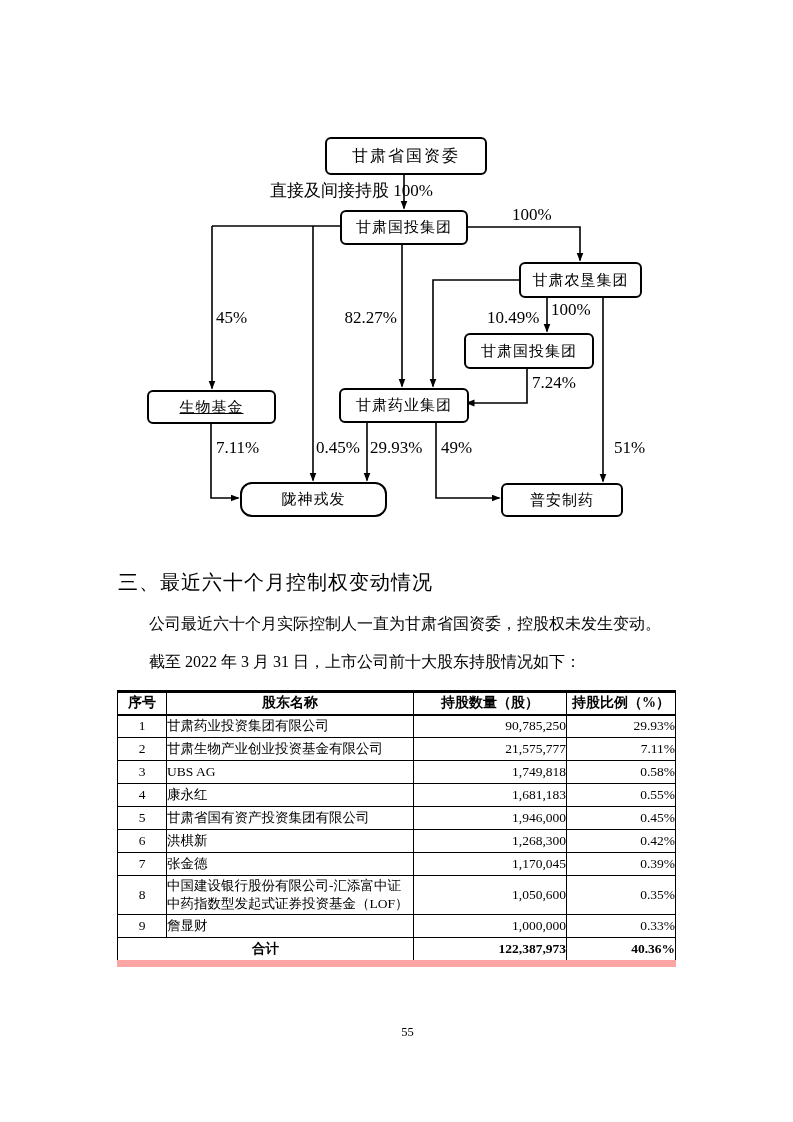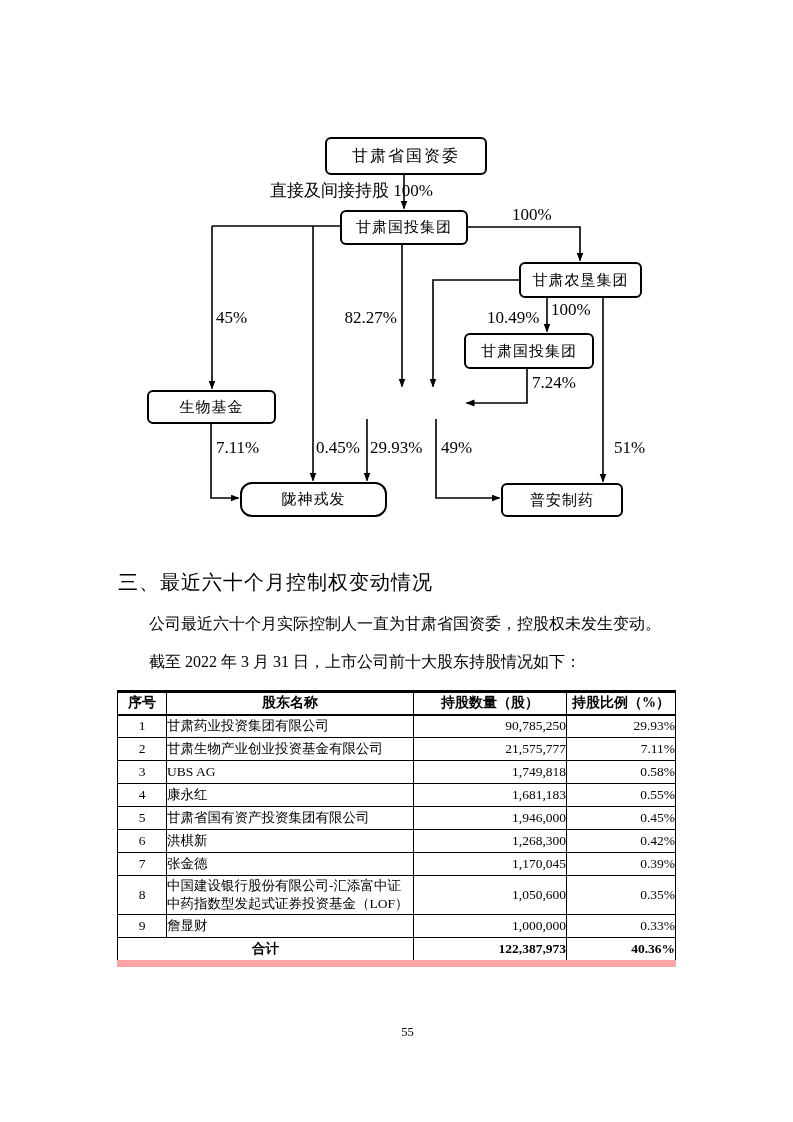--- a/index.html
+++ b/index.html
@@ -58,21 +58,22 @@
         <path d="M211 420 L211 498 L238.5 498" marker-end="url(#ah)"></path>
         <path d="M367 419 L367 480.5" marker-end="url(#ah)"></path>
         <path d="M436 419 L436 498 L499.5 498" marker-end="url(#ah)"></path>
       </g>
     </svg>
 
     <div class="node big" style="left:325px;top:137px;width:158px;height:34px;">甘肃省国资委</div>
     <div class="node" style="left:340px;top:210px;width:124px;height:31px;">甘肃国投集团</div>
     <div class="node" style="left:519px;top:262px;width:119px;height:32px;">甘肃农垦集团</div>
     <div class="node" style="left:464px;top:333px;width:126px;height:32px;">甘肃国投集团</div>
-    <div class="node" style="left:147px;top:390px;width:125px;height:30px;">生物基金</div>
+    <div class="node" style="left:147px;top:390px;width:125px;height:30px;text-decoration:underline;">生物基金</div>
+    <div class="node" style="left:339px;top:388px;width:126px;height:31px;">甘肃药业集团</div>
     <div class="node" style="left:240px;top:482px;width:143px;height:31px;border-radius:12px;">陇神戎发</div>
     <div class="node" style="left:501px;top:483px;width:118px;height:30px;">普安制药</div>
 
     <span class="elabel r" style="left:270px;top:185px;width:118px;">直接及间接持股 100%</span>
     <span class="elabel" style="left:512px;top:209px;">100%</span>
     <span class="elabel" style="left:216px;top:312px;">45%</span>
     <span class="elabel r" style="left:340px;top:312px;width:57px;">82.27%</span>
     <span class="elabel" style="left:439px;top:312px;margin-left:48px;">10.49%</span>
     <span class="elabel" style="left:551px;top:304px;">100%</span>
     <span class="elabel" style="left:532px;top:377px;">7.24%</span>

